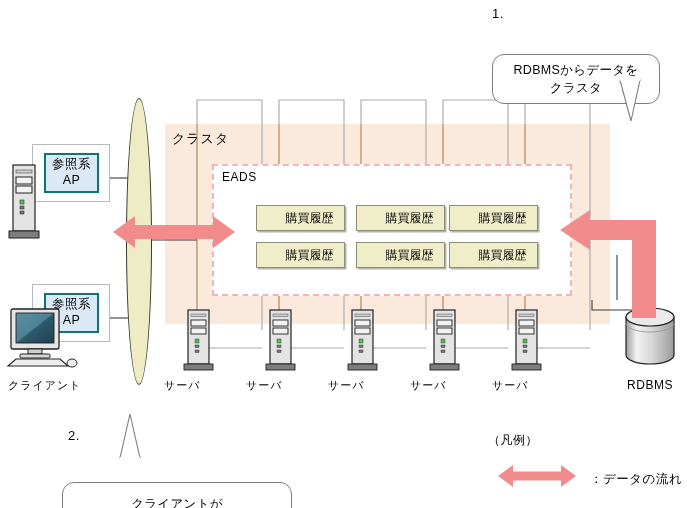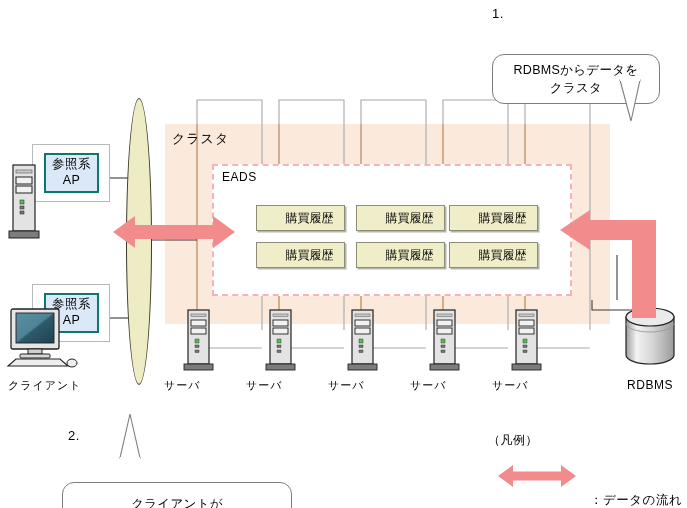--- a/index.html
+++ b/index.html
@@ -339,15 +339,15 @@
   </div>
   <svg class="abs" style="left:118px;top:414px;width:30px;height:46px;" viewBox="0 0 30 46">
     <path d="M12,0 L22,44 L2,44 Z" fill="#ffffff" stroke="#7d7d7d" stroke-width="1.1"></path>
     <line x1="2" y1="44" x2="22" y2="44" stroke="#ffffff" stroke-width="2"></line>
   </svg>
 
   <div class="abs legend-title" style="left:482px;top:432px;margin-left:6px;">（凡例）</div>
   <svg class="abs" style="left:498px;top:463px;width:78px;height:26px;" viewBox="0 0 78 26">
     <path d="M0,13 L15,2 L15,8.5 L63,8.5 L63,2 L78,13 L63,24 L63,17.5 L15,17.5 L15,24 Z" fill="#f28b8b"></path>
   </svg>
-  <div class="abs legend-text" style="left:590px;top:492px;font-family:Liberation Serif, serif;">：データの流れ</div>
+  <div class="abs legend-text" style="left:590px;top:471px;font-family:Liberation Serif, serif;">：データの流れ</div>
 
 </div>
 
 </body></html>

